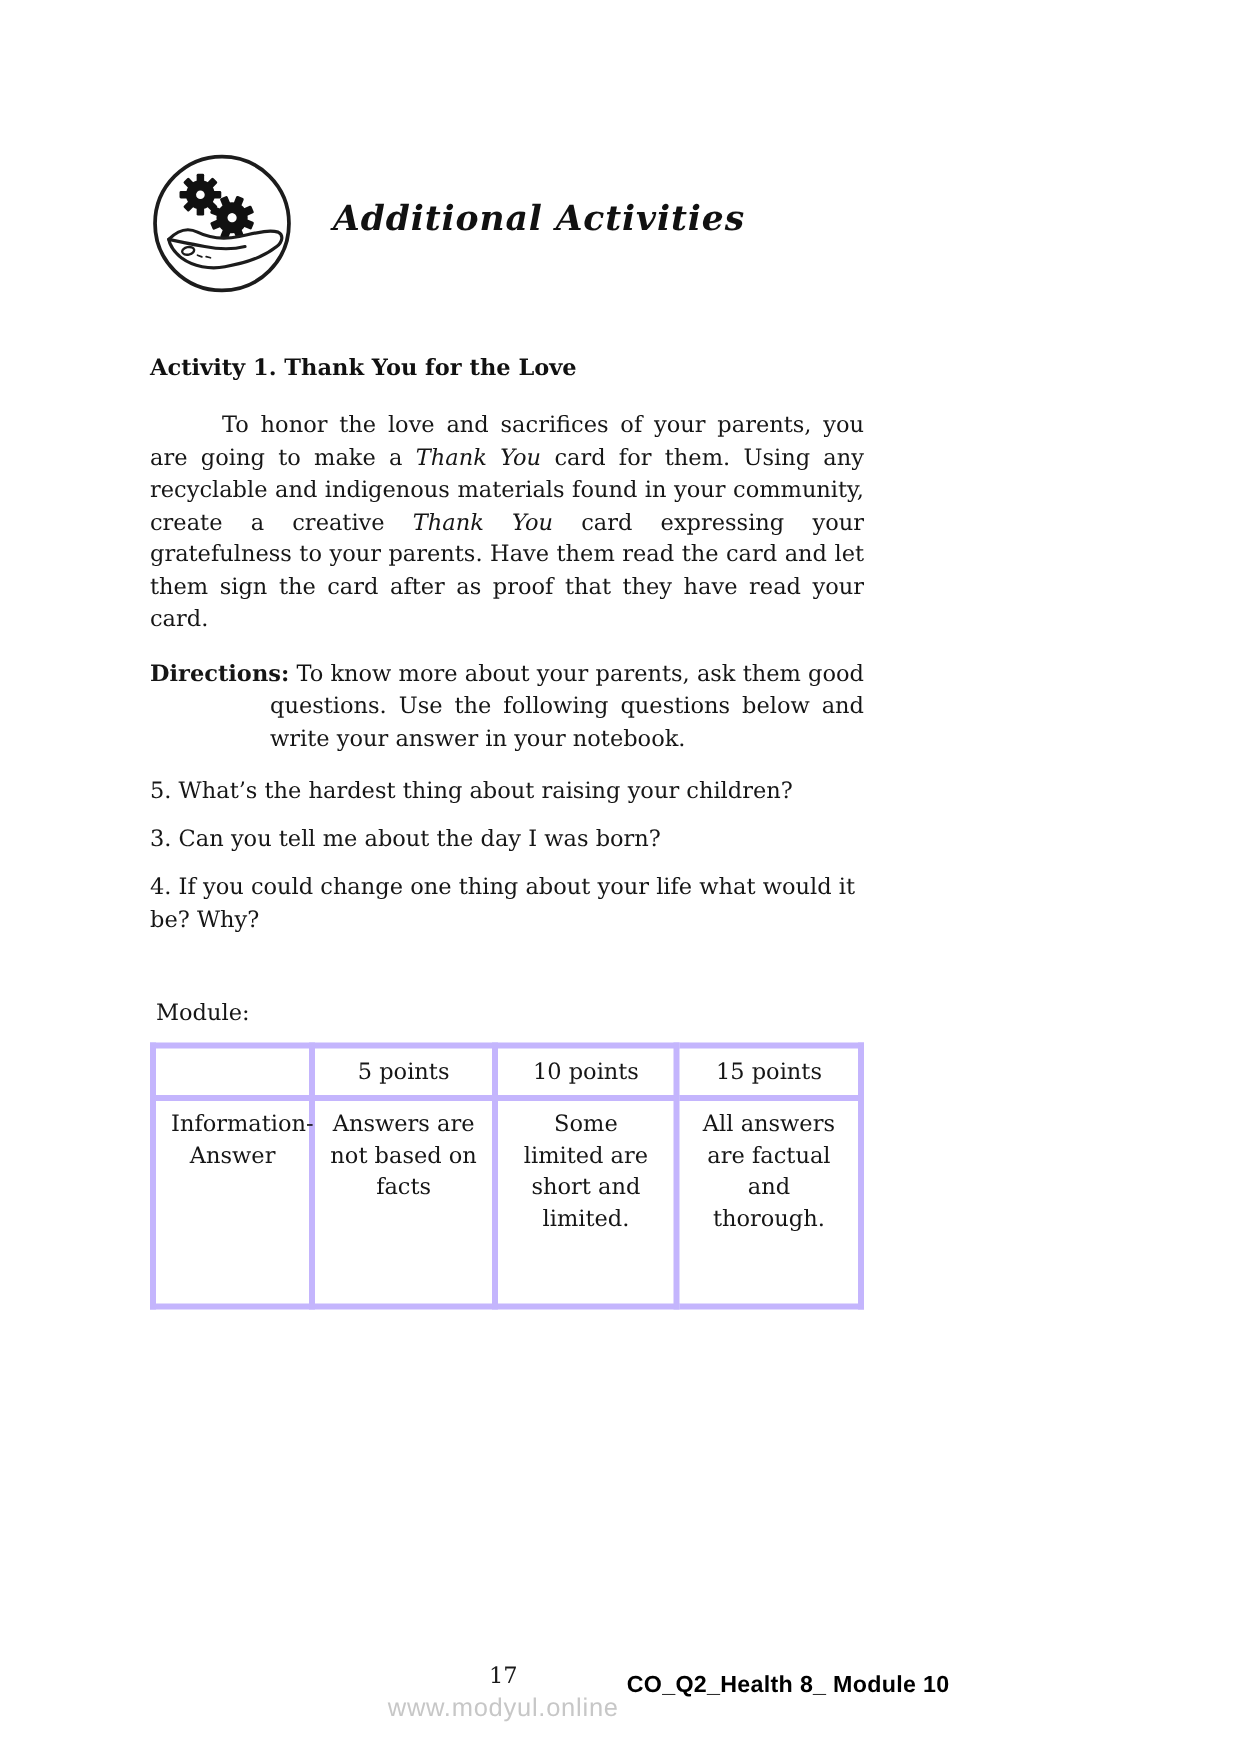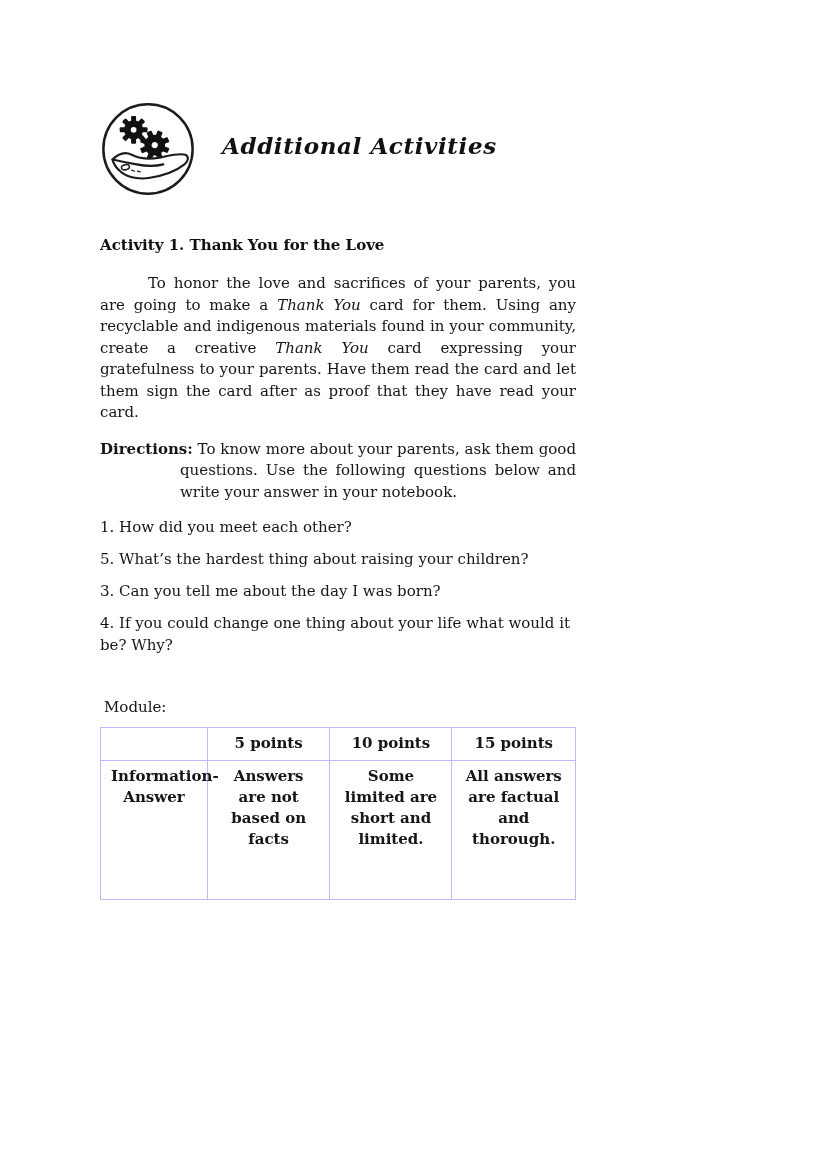--- a/index.html
+++ b/index.html
@@ -39,22 +39,22 @@
   .question-list li { font-size:15px; line-height:21.5px; margin-bottom:10.5px; color:#161616; }
 
   .rubrics-label { margin-top:42px; padding-left:4px; font-size:15px; color:#161616; }
 
   
   table.rubric {
     margin-top:11px; width:100%;
     border-collapse:collapse; table-layout:fixed;
   }
   table.rubric th, table.rubric td {
-    border:1px solid #c4b5fd;
-    font-size:15px; font-weight:bold;
+    border:4px solid #c4b5fd;
+    font-size:15px; font-weight:normal;
     text-align:center; vertical-align:top;
     padding:5px 10px; line-height:21px; color:#161616;
   }
   tr.hdr-row { height:33px; }
   tr.body-row { height:139px; }
 
   
   .footer { position:absolute; left:0; width:100%; bottom:20px; }
   .page-number { text-align:center; font-size:15px; color:#1a1a1a; }
   .watermark {
@@ -121,21 +121,20 @@
       </div>
       <div class="page-title">Additional Activities</div>
     </div>
 
     <div class="activity-heading">Activity 1. Thank You for the Love</div>
     <p class="body-par"><span>To honor the love and sacrifices of your parents, you are going to make a </span><i>Thank You</i><span> card for them. Using any recyclable and indigenous materials found in your community, create a creative </span><i>Thank You</i><span> card expressing your gratefulness to your parents. Have them read the card and let them sign the card after as proof that they have read your card.</span></p>
 
     <p class="directions"><b>Directions:</b><span> To know more about your parents, ask them good questions. Use the following questions below and write your answer in your notebook.</span></p>
 
     <ul class="question-list">
-      <li>1. How did you meet each other?</li>
       <li>5. What’s the hardest thing about raising your children?</li>
       <li>3. Can you tell me about the day I was born?</li>
       <li>4. If you could change one thing about your life what would it be? Why?</li>
     </ul>
 
     <div class="rubrics-label">Module:</div>
     <table class="rubric">
       <colgroup>
         <col style="width:22.5%">
           <col style="width:25.8%">
@@ -152,13 +151,18 @@
         <tr class="body-row">
           <td>Information- Answer</td>
           <td>Answers are not based on facts</td>
           <td>Some limited are short and limited.</td>
           <td>All answers are factual and thorough.</td>
         </tr>
       </tbody>
     </table>
   </div>
 
+  <div class="footer">
+    <div class="page-number">17</div>
+    <div class="watermark">www.modyul.online</div>
+    <div class="module-label">CO_Q2_Health 8_ Module 10</div>
+  </div>
 </div>
 
 </body></html>

